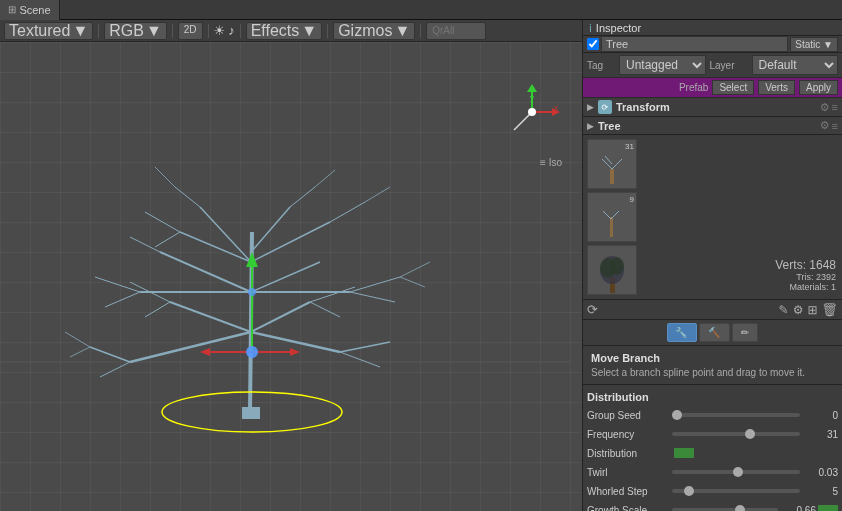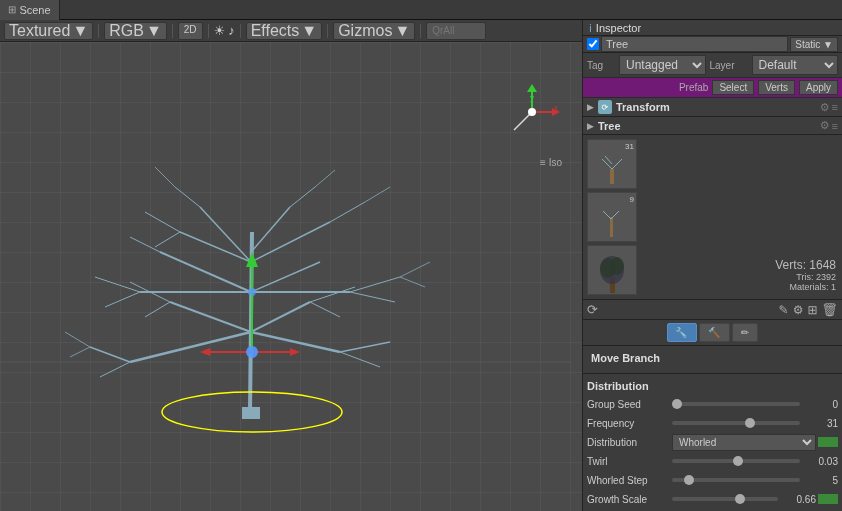--- a/index.html
+++ b/index.html
@@ -338,20 +338,21 @@
     </div>
 
     <div class="sub-toolbar">
       <button class="sub-tool-btn active">🔧</button>
       <button class="sub-tool-btn">🔨</button>
       <button class="sub-tool-btn">✏</button>
     </div>
 
     <div class="move-branch-box">
       <div class="move-branch-title">Move Branch</div>
+      <div class="move-branch-desc">Select a branch spline point and drag to move it.</div>
     </div>
 
     <div class="dist-section">
       <div class="dist-title">Distribution</div>
 
       <div class="param-row">
         <span class="param-label">Group Seed</span>
         <div class="param-slider-wrap">
           <input type="range" class="param-slider" min="0" max="100" value="0" style="">
         </div>
@@ -361,25 +362,20 @@
       <div class="param-row">
         <span class="param-label">Frequency</span>
         <div class="param-slider-wrap">
           <input type="range" class="param-slider" min="0" max="50" value="31" style="">
         </div>
         <span class="param-value">31</span>
       </div>
 
       <div class="param-row">
         <span class="param-label">Distribution</span>
-        <select class="param-select">
-          <option>Whorled</option>
-          <option>Random</option>
-          <option>Alternate</option>
-        </select>
         <div class="param-color" style="background:#3a8a3a;"></div>
       </div>
 
       <div class="param-row">
         <span class="param-label">Twirl</span>
         <div class="param-slider-wrap">
           <input type="range" class="param-slider" min="-1" max="1" step="0.01" value="0.03" style="">
         </div>
         <span class="param-value">0.03</span>
       </div>

